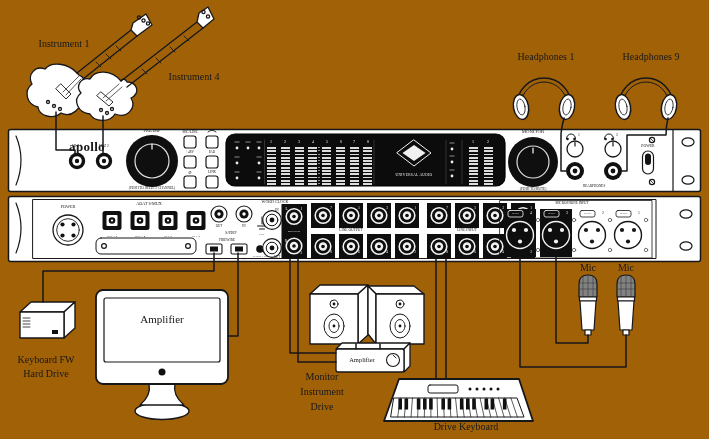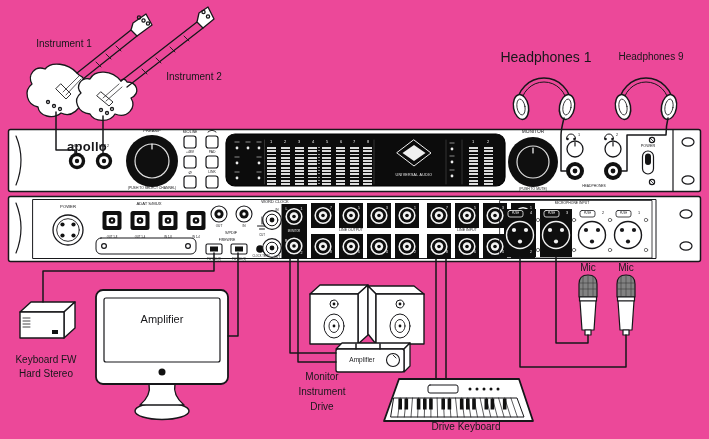--- a/index.html
+++ b/index.html
@@ -1,17 +1,17 @@
 <!DOCTYPE html>
 <html><head>
 <meta charset="utf-8">
 <style>
   html,body{margin:0;padding:0;background:#fff}
-  .stage{position:relative;width:709px;height:439px;background:#ec4899;
-         font-family:Liberation Sans, sans-serif;overflow:hidden}
+  .stage{position:relative;width:709px;height:439px;background:#a16207;
+         font-family:Liberation Serif, serif;overflow:hidden}
   .stage svg{position:absolute;left:0;top:0;z-index:1}
   .labels{position:absolute;left:0;top:0;width:709px;height:439px;z-index:2}
   .lbl{position:absolute;transform:translate(-50%,-50%);white-space:nowrap;
        color:#17171a;line-height:1;text-align:center}
   .w{color:#f2f2f2}
   .b{font-weight:bold}
   .led{position:absolute;width:9px;height:38px;top:147px;z-index:2;
        background:repeating-linear-gradient(to bottom,#dcdcdc 0 1.7px,rgba(0,0,0,0) 1.7px 3.3px)}
   .scale{position:absolute;width:2.4px;height:38px;top:147px;left:318px;z-index:2;
        background:repeating-linear-gradient(to bottom,#909090 0 1px,rgba(0,0,0,0) 1px 3.3px)}
@@ -515,28 +515,28 @@
 <div class="led" style="left:336px"></div>
 <div class="led" style="left:350px"></div>
 <div class="led" style="left:363px"></div>
 <div class="scale"></div>
 <div class="led" style="left:469px"></div>
 <div class="led" style="left:484px"></div>
 
 <div class="labels">
 
   <span class="lbl" style="left:64px;top:44px;font-size:10px">Instrument 1</span>
-  <span class="lbl" style="left:194px;top:77px;font-size:10px">Instrument 2</span>
-  <span class="lbl" style="left:546px;top:57px;font-size:14px">Headphones 1</span>
+  <span class="lbl" style="left:194px;top:77px;font-size:10px">Instrument 4</span>
+  <span class="lbl" style="left:546px;top:57px;font-size:10px">Headphones 1</span>
   <span class="lbl" style="left:651px;top:57px;font-size:10px">Headphones 9</span>
   <span class="lbl" style="left:588px;top:268px;font-size:10px">Mic</span>
   <span class="lbl" style="left:626px;top:268px;font-size:10px">Mic</span>
   <span class="lbl" style="left:162px;top:319px;font-size:11px">Amplifier</span>
   <span class="lbl" style="left:46px;top:360px;font-size:10px">Keyboard FW</span>
-  <span class="lbl" style="left:46px;top:374px;font-size:10px">Hard Stereo</span>
+  <span class="lbl" style="left:46px;top:374px;font-size:10px">Hard Drive</span>
   <span class="lbl" style="left:322px;top:377px;font-size:10px">Monitor</span>
   <span class="lbl" style="left:322px;top:392px;font-size:10px">Instrument</span>
   <span class="lbl" style="left:322px;top:407px;font-size:10px">Drive</span>
   <span class="lbl" style="left:362px;top:360px;font-size:6.5px">Amplifier</span>
   <span class="lbl" style="left:466px;top:427px;font-size:10px">Drive Keyboard</span>
 
   <span class="lbl b" style="left:87px;top:146px;font-size:13px;letter-spacing:.3px">apollo</span>
   <span class="lbl" style="left:77px;top:147px;font-size:3.5px">HI-Z 1</span>
   <span class="lbl" style="left:104px;top:147px;font-size:3.5px">HI-Z 2</span>
   <span class="lbl" style="left:152px;top:131px;font-size:4.2px">PREAMP</span>

